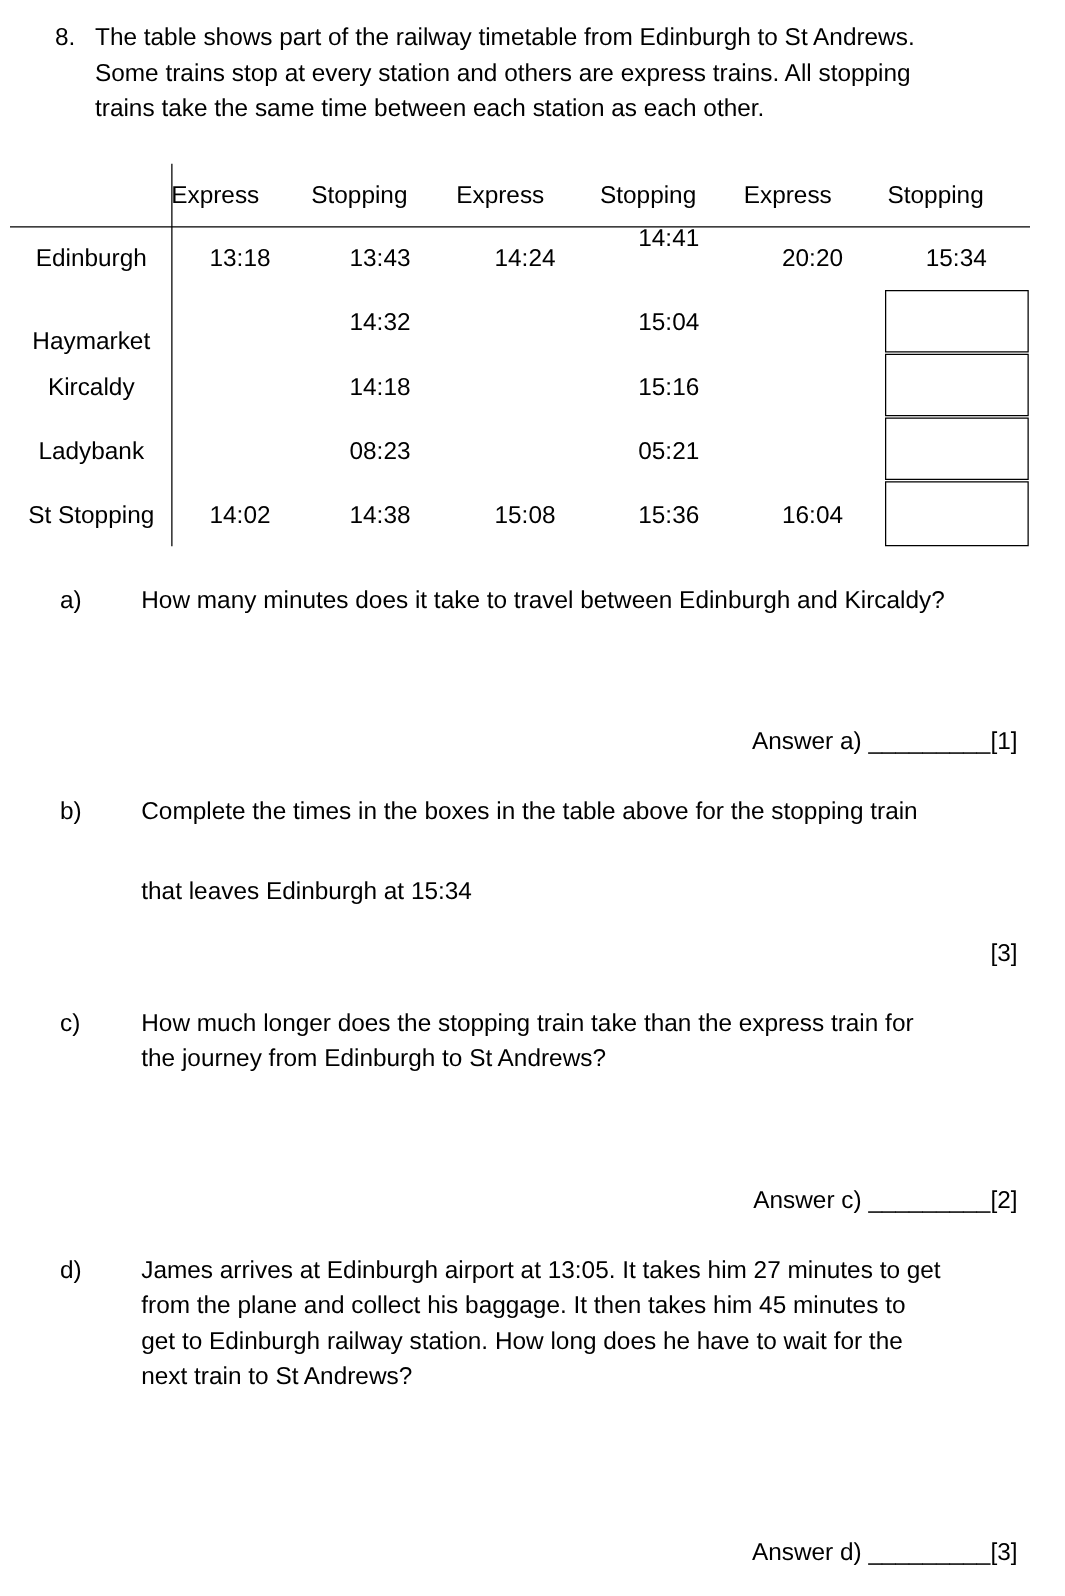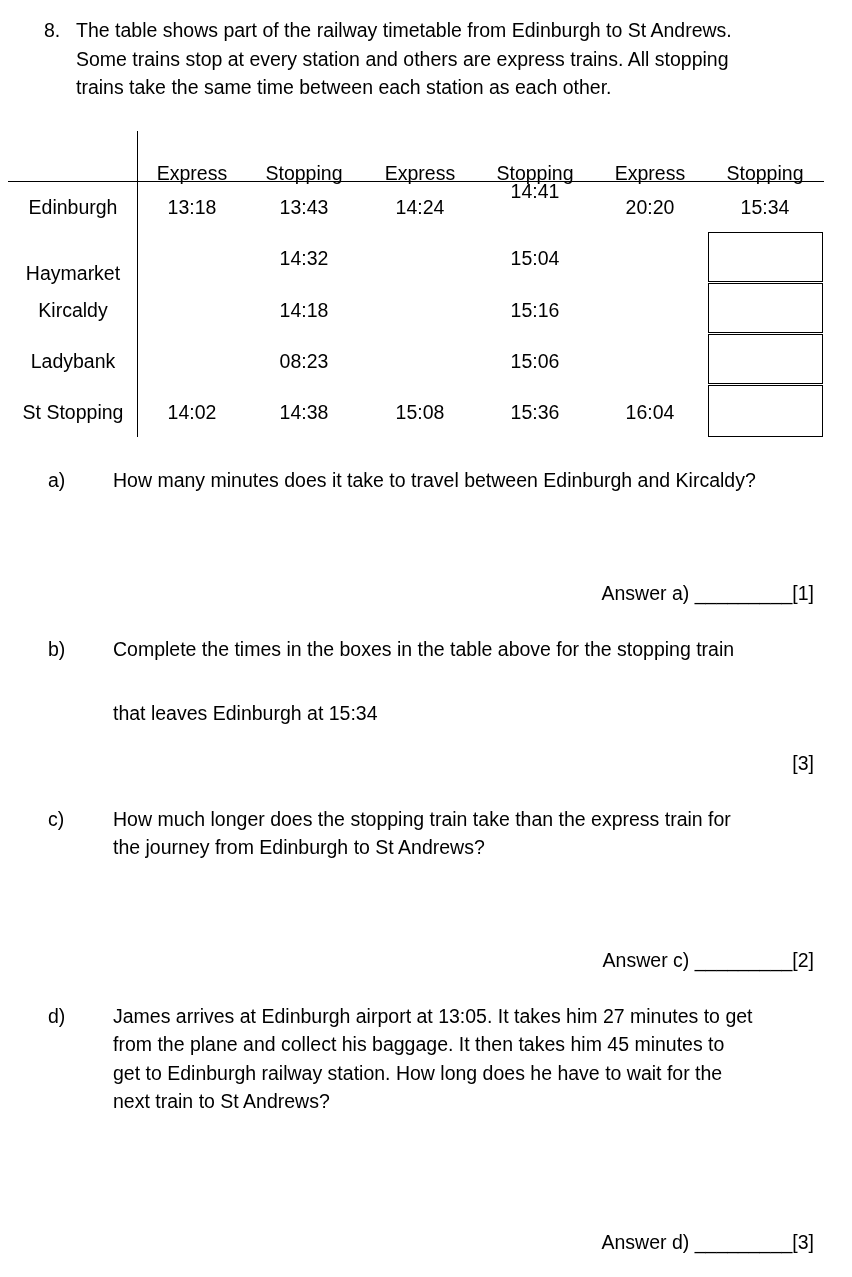--- a/index.html
+++ b/index.html
@@ -1,21 +1,21 @@
 <!DOCTYPE html>
 <html><head>
 <meta charset="utf-8">
 <style>
   html, body { margin:0; padding:0; background:#ffffff; }
   body { width:852px; height:1277px; position:relative; overflow:hidden;
          font-family:"Liberation Sans", "DejaVu Sans", sans-serif; color:#000; font-size:19.5px; }
   .abs { position:absolute; white-space:nowrap; }
   .intro-num { left:44px; top:19px; }
   .intro-line { left:76px; }
-  .hdr { top:162px; text-align:center; width:110px; }
+  .hdr { top:145px; width:110px; }
   .vline { position:absolute; left:137px; top:131px; width:1px; height:306px; background:#000; }
   .hline { position:absolute; left:8px; top:181px; width:816px; height:1px; background:#000; }
   .station { text-align:center; width:130px; left:8px; }
   .cell { text-align:center; width:110px; }
   .box { position:absolute; left:708px; width:115px; height:50px; border:1px solid #000; box-sizing:border-box; }
   .qlabel { left:48px; }
   .qtext { left:113px; }
   .answer { right:38px; text-align:right; }
 </style>
 </head>
@@ -48,21 +48,21 @@
   <div class="abs station" style="top:262px;left:8px;width:130px">Haymarket</div>
   <div class="abs cell" style="top:247px;left:249px">14:32</div>
   <div class="abs cell" style="top:247px;left:480px">15:04</div>
 
   <div class="abs station" style="top:299px">Kircaldy</div>
   <div class="abs cell" style="top:299px;left:249px">14:18</div>
   <div class="abs cell" style="top:299px;left:480px">15:16</div>
 
   <div class="abs station" style="top:350px">Ladybank</div>
   <div class="abs cell" style="top:350px;left:249px">08:23</div>
-  <div class="abs cell" style="top:350px;left:480px">15:06</div>
+  <div class="abs cell" style="top:350px;left:480px">05:21</div>
 
   <div class="abs station" style="top:401px">St Stopping</div>
   <div class="abs cell" style="top:401px;left:137px">14:02</div>
   <div class="abs cell" style="top:401px;left:249px">14:38</div>
   <div class="abs cell" style="top:401px;left:365px">15:08</div>
   <div class="abs cell" style="top:401px;left:480px">15:36</div>
   <div class="abs cell" style="top:401px;left:595px">16:04</div>
 
   <div class="box" style="top:232px"></div>
   <div class="box" style="top:283px"></div>

